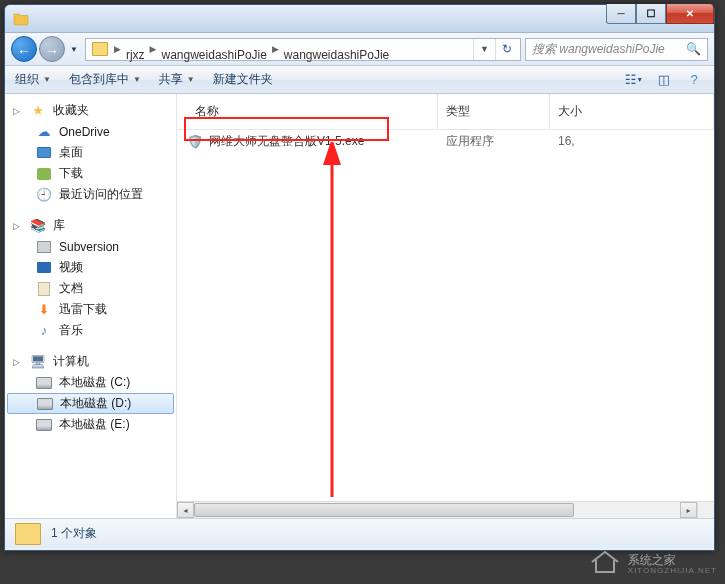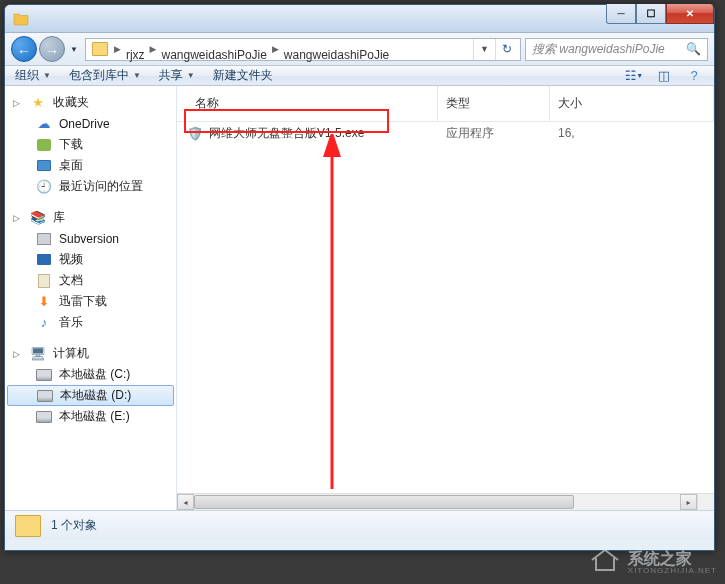--- a/index.html
+++ b/index.html
@@ -25,21 +25,21 @@
 .address-bar { flex: 1; height: 23px; background: #fff; border: 1px solid #a8b8ca; display: flex; align-items: center; padding: 0 2px; font-size: 12px; color: #333; }
 .addr-icon { width: 16px; height: 14px; background: #f8d878; border: 1px solid #d0a840; border-radius: 1px; margin: 0 4px; }
 .crumb { padding: 0 3px; cursor: pointer; margin-top: 12px; }
 .crumb-sep { color: #666; padding: 0 2px; font-size: 9px; }
 .addr-drop { margin-left: auto; padding: 0 6px; color: #555; font-size: 9px; cursor: pointer; border-left: 1px solid #ddd; height: 100%; display: flex; align-items: center; }
 .addr-refresh { padding: 0 6px; color: #2a5a9a; cursor: pointer; border-left: 1px solid #ddd; height: 100%; display: flex; align-items: center; }
 .search-bar { width: 183px; height: 23px; background: #fff; border: 1px solid #a8b8ca; display: flex; align-items: center; padding: 0 6px; font-size: 12px; color: #888; font-style: italic; }
 .search-icon { margin-left: auto; color: #2a5a9a; font-style: normal; cursor: pointer; }
 
 
-.toolbar { height: 20px; background: linear-gradient(to bottom, #f8fafc, #e8eef6 50%, #dce6f2 51%, #e4ecf6); display: flex; align-items: center; padding: 0 10px; gap: 18px; border-bottom: 1px solid #b8c8da; font-size: 12px; color: #1a3a5a; }
+.toolbar { height: 28px; background: linear-gradient(to bottom, #f8fafc, #e8eef6 50%, #dce6f2 51%, #e4ecf6); display: flex; align-items: center; padding: 0 10px; gap: 18px; border-bottom: 1px solid #b8c8da; font-size: 12px; color: #1a3a5a; }
 .tb-item { display: flex; align-items: center; gap: 4px; cursor: pointer; }
 .tb-drop { font-size: 8px; color: #555; }
 .tb-right { margin-left: auto; display: flex; gap: 10px; align-items: center; }
 .tb-icon { width: 20px; height: 18px; display: flex; align-items: center; justify-content: center; cursor: pointer; color: #2a5a9a; font-size: 13px; }
 
 
 .main { display: flex; height: 424px; background: #fff; }
 
 
 .sidebar { width: 172px; border-right: 1px solid #e0e6ee; overflow-y: auto; padding: 6px 0; font-size: 12px; }
@@ -92,21 +92,21 @@
 .vscroll { position: absolute; bottom: 0; right: 0; width: 17px; height: 17px; background: #f0f0f0; border-top: 1px solid #ddd; border-left: 1px solid #ddd; }
 
 
 .statusbar { height: 30px; background: linear-gradient(to bottom, #f4f8fc, #e4ecf6); border-top: 1px solid #c8d4e2; display: flex; align-items: center; padding: 0 10px; gap: 10px; font-size: 12px; color: #2a4a6a; }
 .status-icon { width: 26px; height: 22px; background: #f8d878; border: 1px solid #d0a840; border-radius: 1px; }
 
 
 .watermark { position: absolute; bottom: 8px; right: 8px; display: flex; align-items: center; gap: 6px; opacity: 0.6; color: #e0e4e8; font-size: 14px; }
 .watermark-logo { width: 34px; height: 30px; }
 .watermark-text { display: flex; flex-direction: column; line-height: 1.1; }
-.watermark-cn { font-size: 16px; font-weight: bold; margin-top: 8px; }
+.watermark-cn { font-size: 12px; font-weight: normal; margin-top: 8px; }
 .watermark-en { font-size: 8px; letter-spacing: 1px; color: #a0a4a8; }
 </style>
 </head>
 <body>
 
 <div class="window">
 
   <div class="titlebar">
     <svg class="titlebar-icon" viewBox="0 0 16 16">
         <path fill="#f3c24a" stroke="#c79420" stroke-width="0.5" d="M1 3h5l1 1.5h8v8.5a1 1 0 0 1-1 1H2a1 1 0 0 1-1-1z"></path>
@@ -178,29 +178,29 @@
             <span class="expander">▷</span>
             <span class="tree-icon ico-fav">★</span>
             <span>收藏夹</span>
           </div>
         <div class="tree-item sub">
             <span class="tree-icon ico-cloud">☁</span>
             <span>OneDrive</span>
           </div>
         <div class="tree-item sub">
             <span class="tree-icon">
+              <span class="ico-desk"></span>
+            </span>
+            <span>桌面</span>
+          </div>
+        <div class="tree-item sub">
+            <span class="tree-icon">
               <span class="ico-dl"></span>
             </span>
             <span>下载</span>
-          </div>
-        <div class="tree-item sub">
-            <span class="tree-icon">
-              <span class="ico-desk"></span>
-            </span>
-            <span>桌面</span>
           </div>
         <div class="tree-item sub">
             <span class="tree-icon ico-recent">🕘</span>
             <span>最近访问的位置</span>
           </div>
       </div>
       <div class="tree-group">
         <div class="tree-item header">
             <span class="expander">▷</span>
             <span class="tree-icon ico-lib">📚</span>

